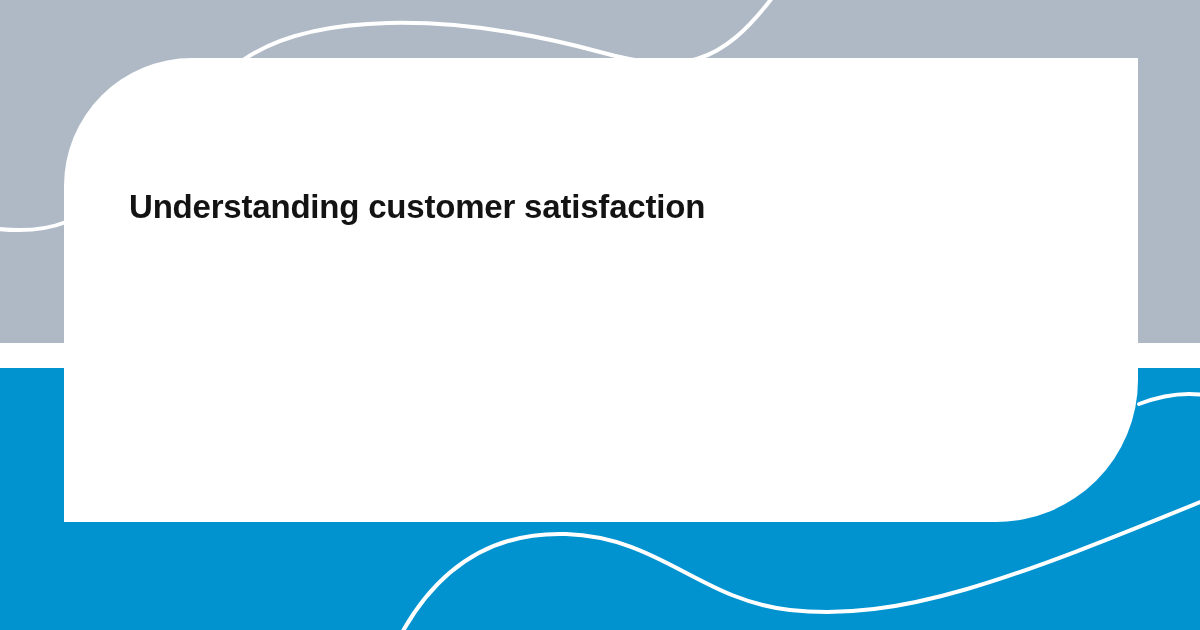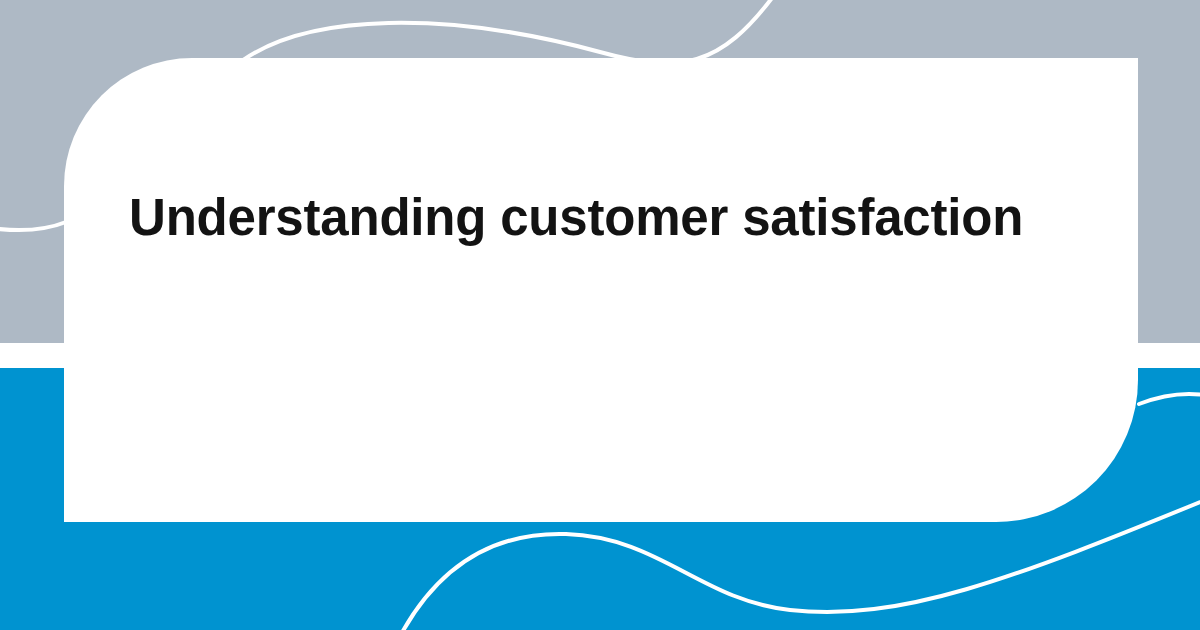--- a/index.html
+++ b/index.html
@@ -62,21 +62,21 @@
     height: 100%;
     display: flex;
     align-items: center;
   }
   .title {
     position: absolute;
     left: 129px;
     top: 186px;
     margin: 0;
     font-family: "Liberation Sans", sans-serif;
-    font-size: 51px;
+    font-size: 33px;
     font-weight: bold;
     line-height: 1.25;
     letter-spacing: -0.2px;
     color: #131313;
     white-space: nowrap;
   }
 </style>
 </head>
 <body>
 

